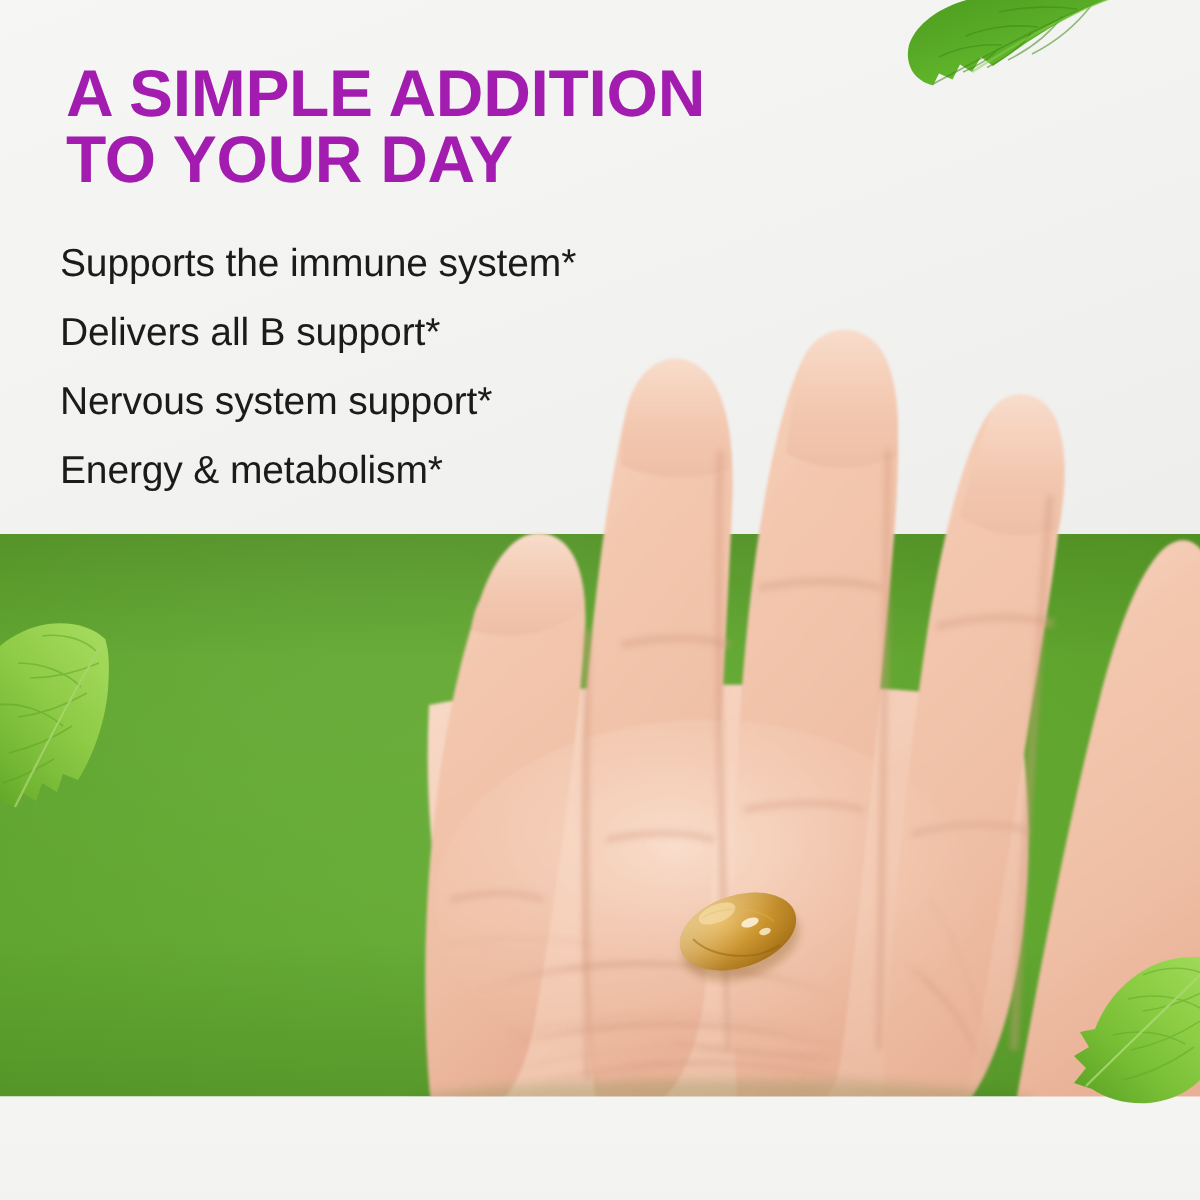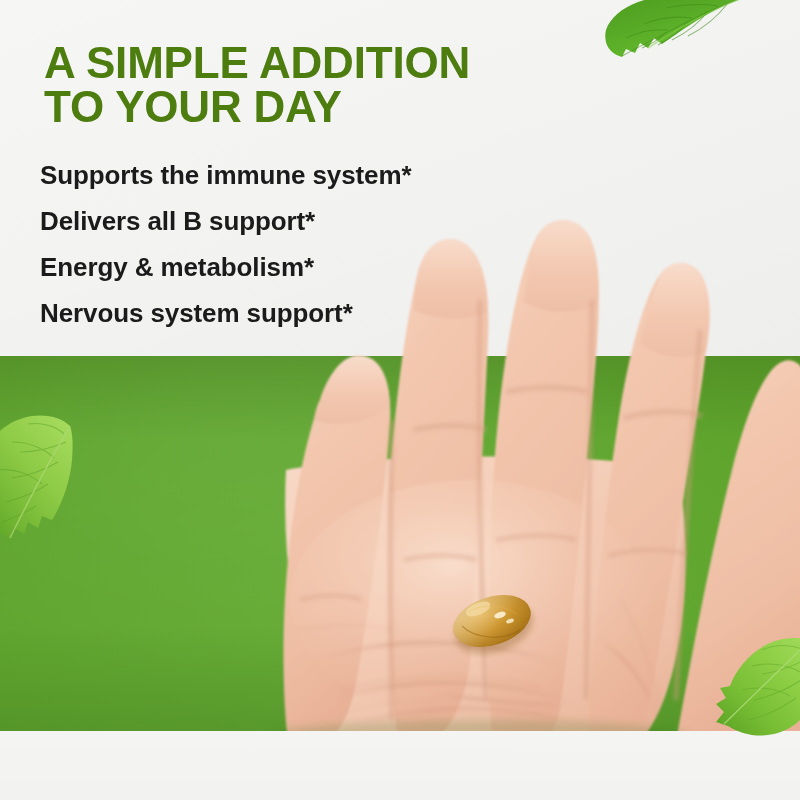--- a/index.html
+++ b/index.html
@@ -50,37 +50,36 @@
     left: 0; top: 731px;
     width: 800px; height: 69px;
     background: linear-gradient(180deg, #f4f4f3 0%, #f2f2f1 100%);
   }
 
   
   .headline {
     position: absolute;
     left: 44px; top: 41px;
     width: 520px;
-    color: #4d7c0f;
+    color: #a21caf;
     font-size: 44px;
     font-weight: bold;
     line-height: 1.00;
     letter-spacing: -0.2px;
     white-space: pre-line;
   }
 
   
   .benefits {
     position: absolute;
     left: 40px; top: 152px;
     width: 470px;
     list-style: none;
     margin: 0;
     padding: 0;
-    font-weight: bold;
   }
   .benefits li {
     color: #1b1b1b;
     font-size: 26px;
     line-height: 46px;
     letter-spacing: -0.1px;
     white-space: nowrap;
   }
 
   
@@ -367,17 +366,17 @@
     </g>
     <path d="M94 4 C 70 28, 38 58, 8 88" stroke="#c7eb90" stroke-width="1.6" fill="none" opacity="0.55"></path>
   </svg>
 
   <div class="headline">A SIMPLE ADDITION
 TO YOUR DAY</div>
 
   <ul class="benefits">
     <li>Supports the immune system*</li>
     <li>Delivers all B support*</li>
+    <li>Nervous system support*</li>
     <li>Energy &amp; metabolism*</li>
-    <li>Nervous system support*</li>
   </ul>
 
 </div>
 
 </body></html>

